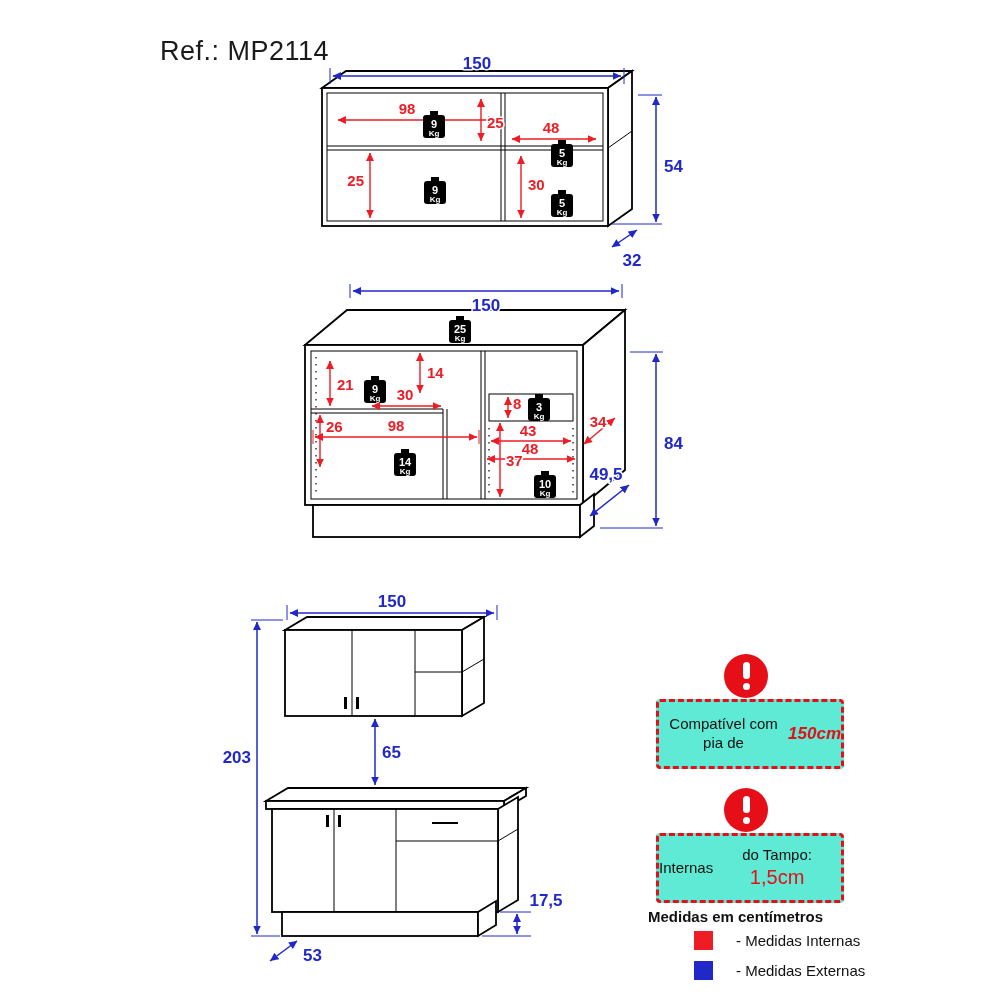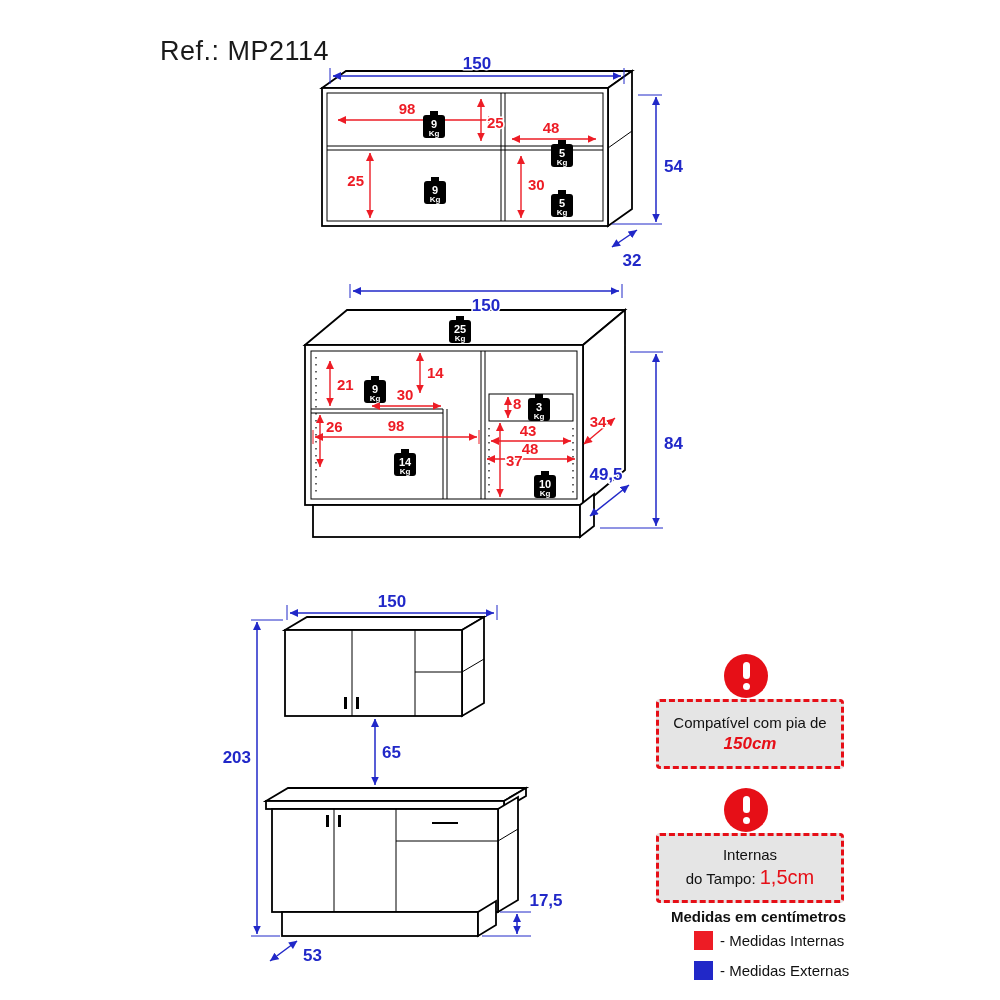--- a/index.html
+++ b/index.html
@@ -22,29 +22,29 @@
   .db{fill:#2128c8;font-size:17px;font-weight:700;paint-order:stroke;stroke:#fff;stroke-width:3px;stroke-linejoin:round;}
   .mid{text-anchor:middle}.end{text-anchor:end}
   .bw{fill:#fff;font-size:11px;font-weight:700;text-anchor:middle}
   .bw2{fill:#fff;font-size:8px;font-weight:700;text-anchor:middle}
 
   
   .warn-icon{position:absolute;width:44px;height:44px;border-radius:50%;background:#e60f17;}
   .warn-icon::before{content:"";position:absolute;left:18.5px;top:8px;width:7px;height:17px;border-radius:3.5px;background:#fff;}
   .warn-icon::after{content:"";position:absolute;left:18.5px;top:29px;width:7px;height:7px;border-radius:50%;background:#fff;}
   .note-box{position:absolute;width:182px;height:64px;border:3px dashed #e60f17;border-radius:4px;
-            display:flex;flex-direction:column;align-items:center;justify-content:center;
-            text-align:center;font-size:15px;color:#111;background:#e5e5e5;line-height:1.25;}
+            display:flex;align-items:center;justify-content:center;
+            text-align:center;font-size:15px;color:#111;background:#5eead4;line-height:1.25;}
   .note-value{color:#e60f17;font-weight:bold;font-size:17px;font-style:italic;}
   .note-value-inline{color:#e60f17;font-weight:normal;font-size:20px;}
 
   
-  .legend-title{position:absolute;left:648px;top:908px;width:198px;text-align:right;
+  .legend-title{position:absolute;left:648px;top:908px;width:198px;text-align:left;
                 font-size:15px;font-weight:600;color:#111;}
-  .legend-row{position:absolute;left:694px;display:flex;align-items:center;gap:7px;}
+  .legend-row{position:absolute;left:694px;display:flex;align-items:center;gap:23px;}
   .swatch{width:19px;height:19px;display:inline-block;}
   .sw-red{background:#ed1c25;}
   .sw-blue{background:#2128c8;}
   .legend-label{font-size:15px;color:#111;}
 </style>
 </head>
 <body>
 
 <div class="title">Ref.: MP2114</div>
 

